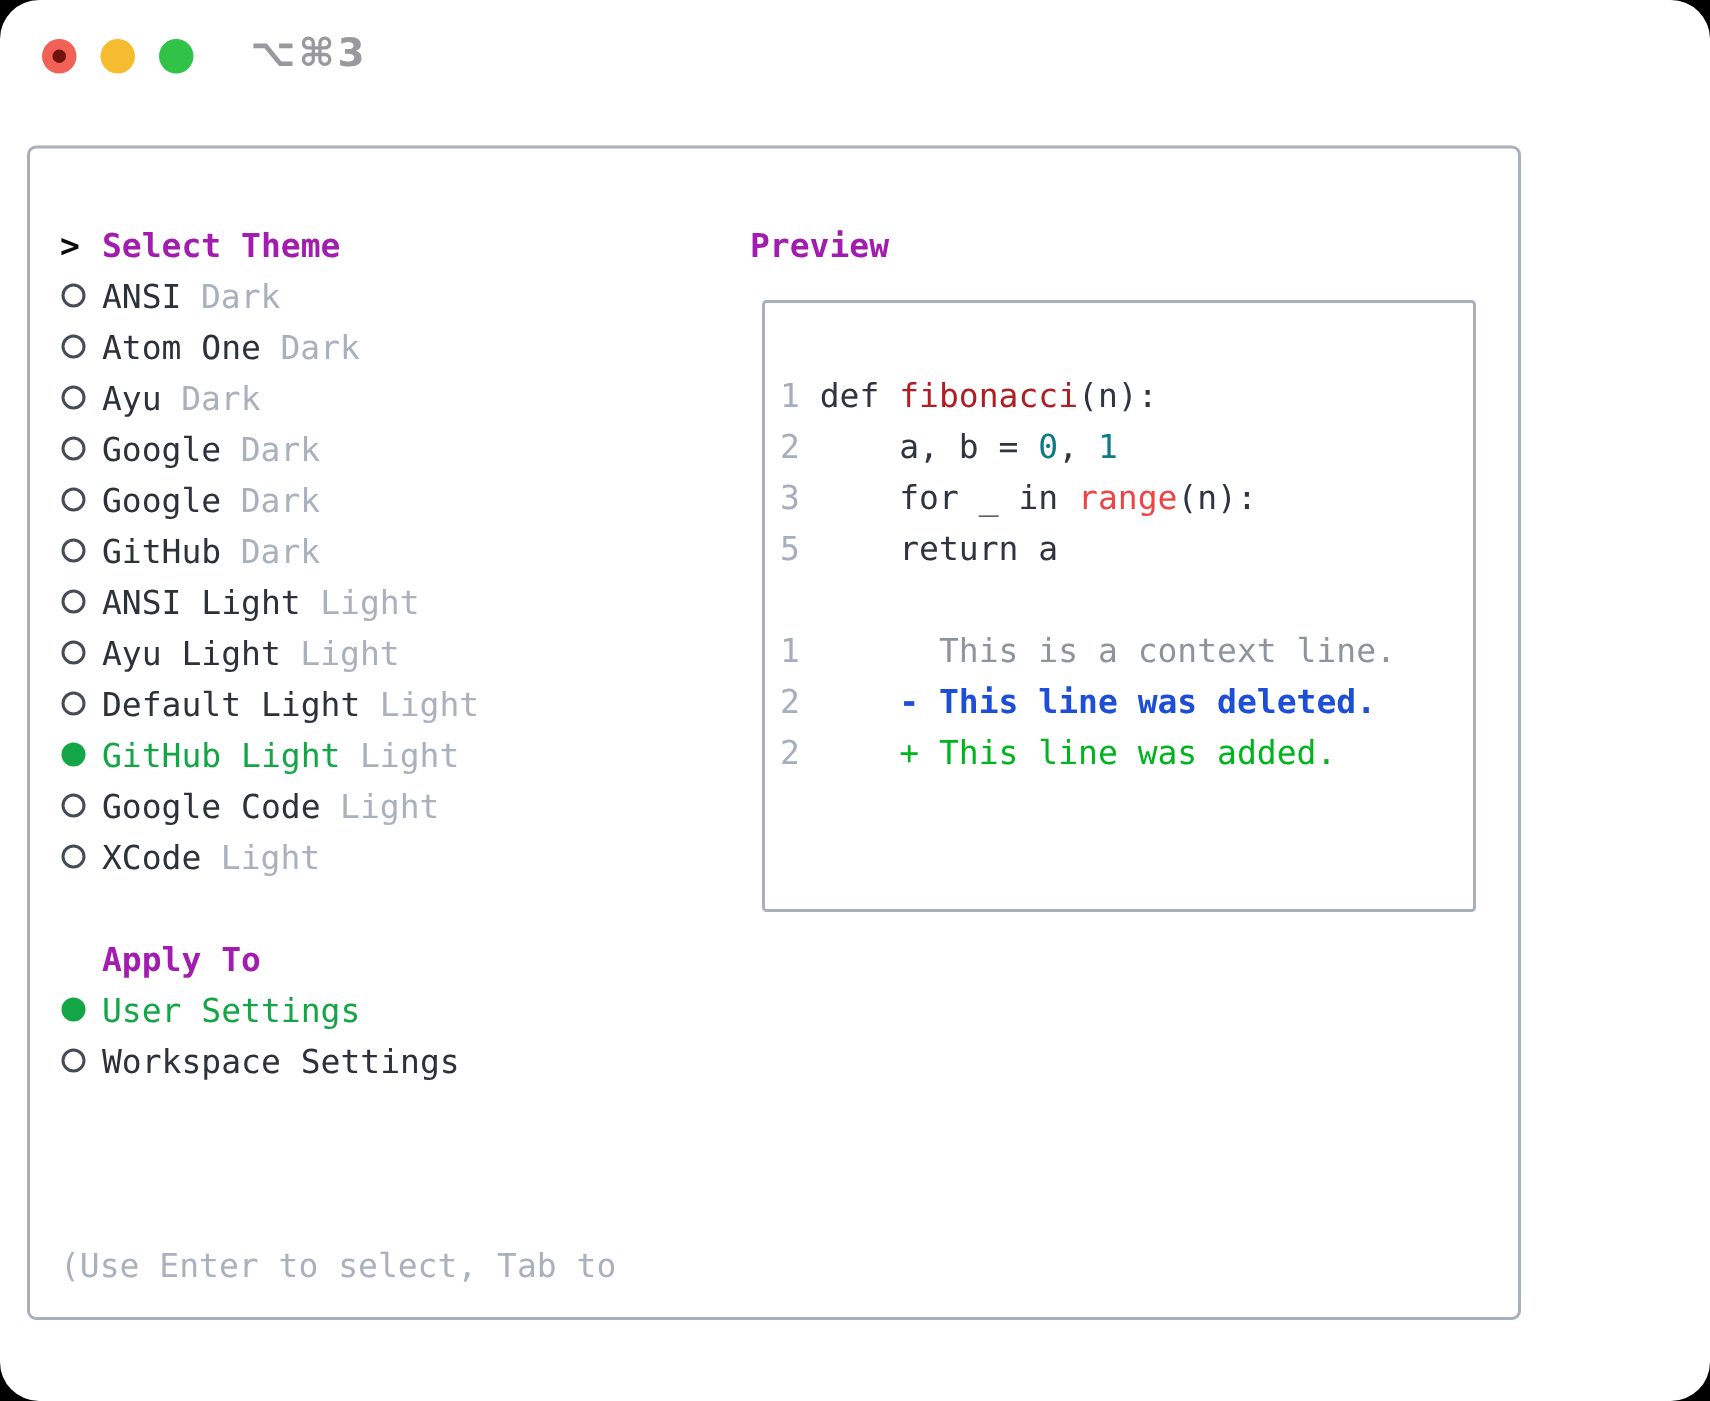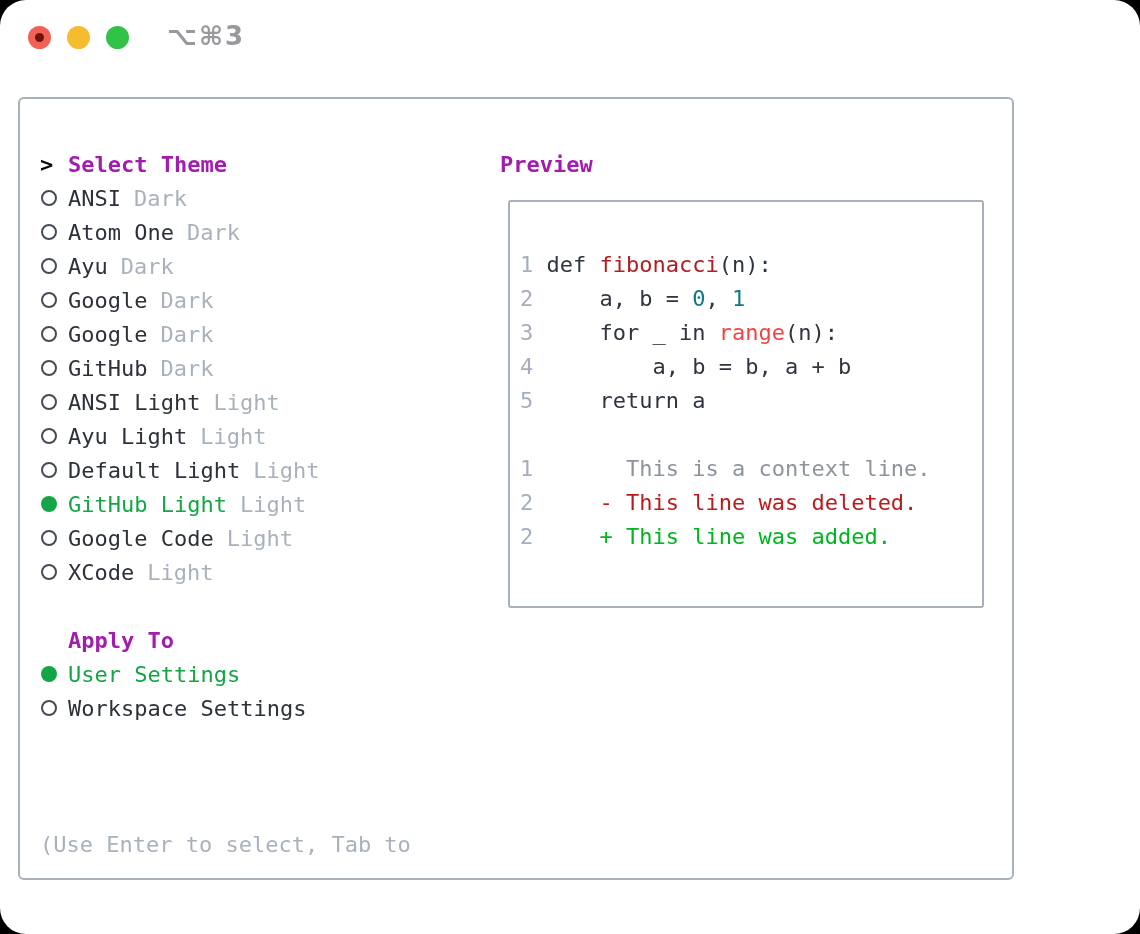--- a/index.html
+++ b/index.html
@@ -99,22 +99,21 @@
     </div>
 
     <div class="right-col">
       <div class="preview-title-row">
         <span class="hdr">Preview</span>
       </div>
       <div class="preview-box" id="preview-box">
           <div class="pline"><span class="lnum" style="color: rgb(164, 174, 188);">1 </span><span style="color: rgb(47, 53, 64);">def </span><span style="color: rgb(176, 30, 35);">fibonacci</span><span style="color: rgb(47, 53, 64);">(n):</span></div>
           <div class="pline"><span class="lnum" style="color: rgb(164, 174, 188);">2 </span><span style="color: rgb(47, 53, 64);">    a, b = </span><span style="color: rgb(13, 122, 134);">0</span><span style="color: rgb(47, 53, 64);">, </span><span style="color: rgb(13, 122, 134);">1</span></div>
           <div class="pline"><span class="lnum" style="color: rgb(164, 174, 188);">3 </span><span style="color: rgb(47, 53, 64);">    for _ in </span><span style="color: #ef4444;">range</span><span style="color: rgb(47, 53, 64);">(n):</span></div>
-          <div class="pline"><span class="lnum" style="color: rgb(164, 174, 188);">4 </span><span style="color: rgb(47, 53, 64);">        a, b = b, a + b</span></div>
           <div class="pline"><span class="lnum" style="color: rgb(164, 174, 188);">5 </span><span style="color: rgb(47, 53, 64);">    return a</span></div>
           <div class="pline"><span class="lnum" style="color: rgb(164, 174, 188);"></span></div>
           <div class="pline"><span class="lnum" style="color: rgb(164, 174, 188);">1 </span><span style="color: rgb(141, 148, 157);">      This is a context line.</span></div>
-          <div class="pline"><span class="lnum" style="color: rgb(164, 174, 188);">2 </span><span style="color: #b91c1c;">    - This line was deleted.</span></div>
+          <div class="pline"><span class="lnum" style="color: rgb(164, 174, 188);">2 </span><span style="color: #1d4ed8; font-weight: bold;">    - This line was deleted.</span></div>
           <div class="pline"><span class="lnum" style="color: rgb(164, 174, 188);">2 </span><span style="color: rgb(0, 180, 30); text-align: right;">    + This line was added.</span></div>
         </div>
     </div>
   </div>
 </div>
 
 </body></html>

